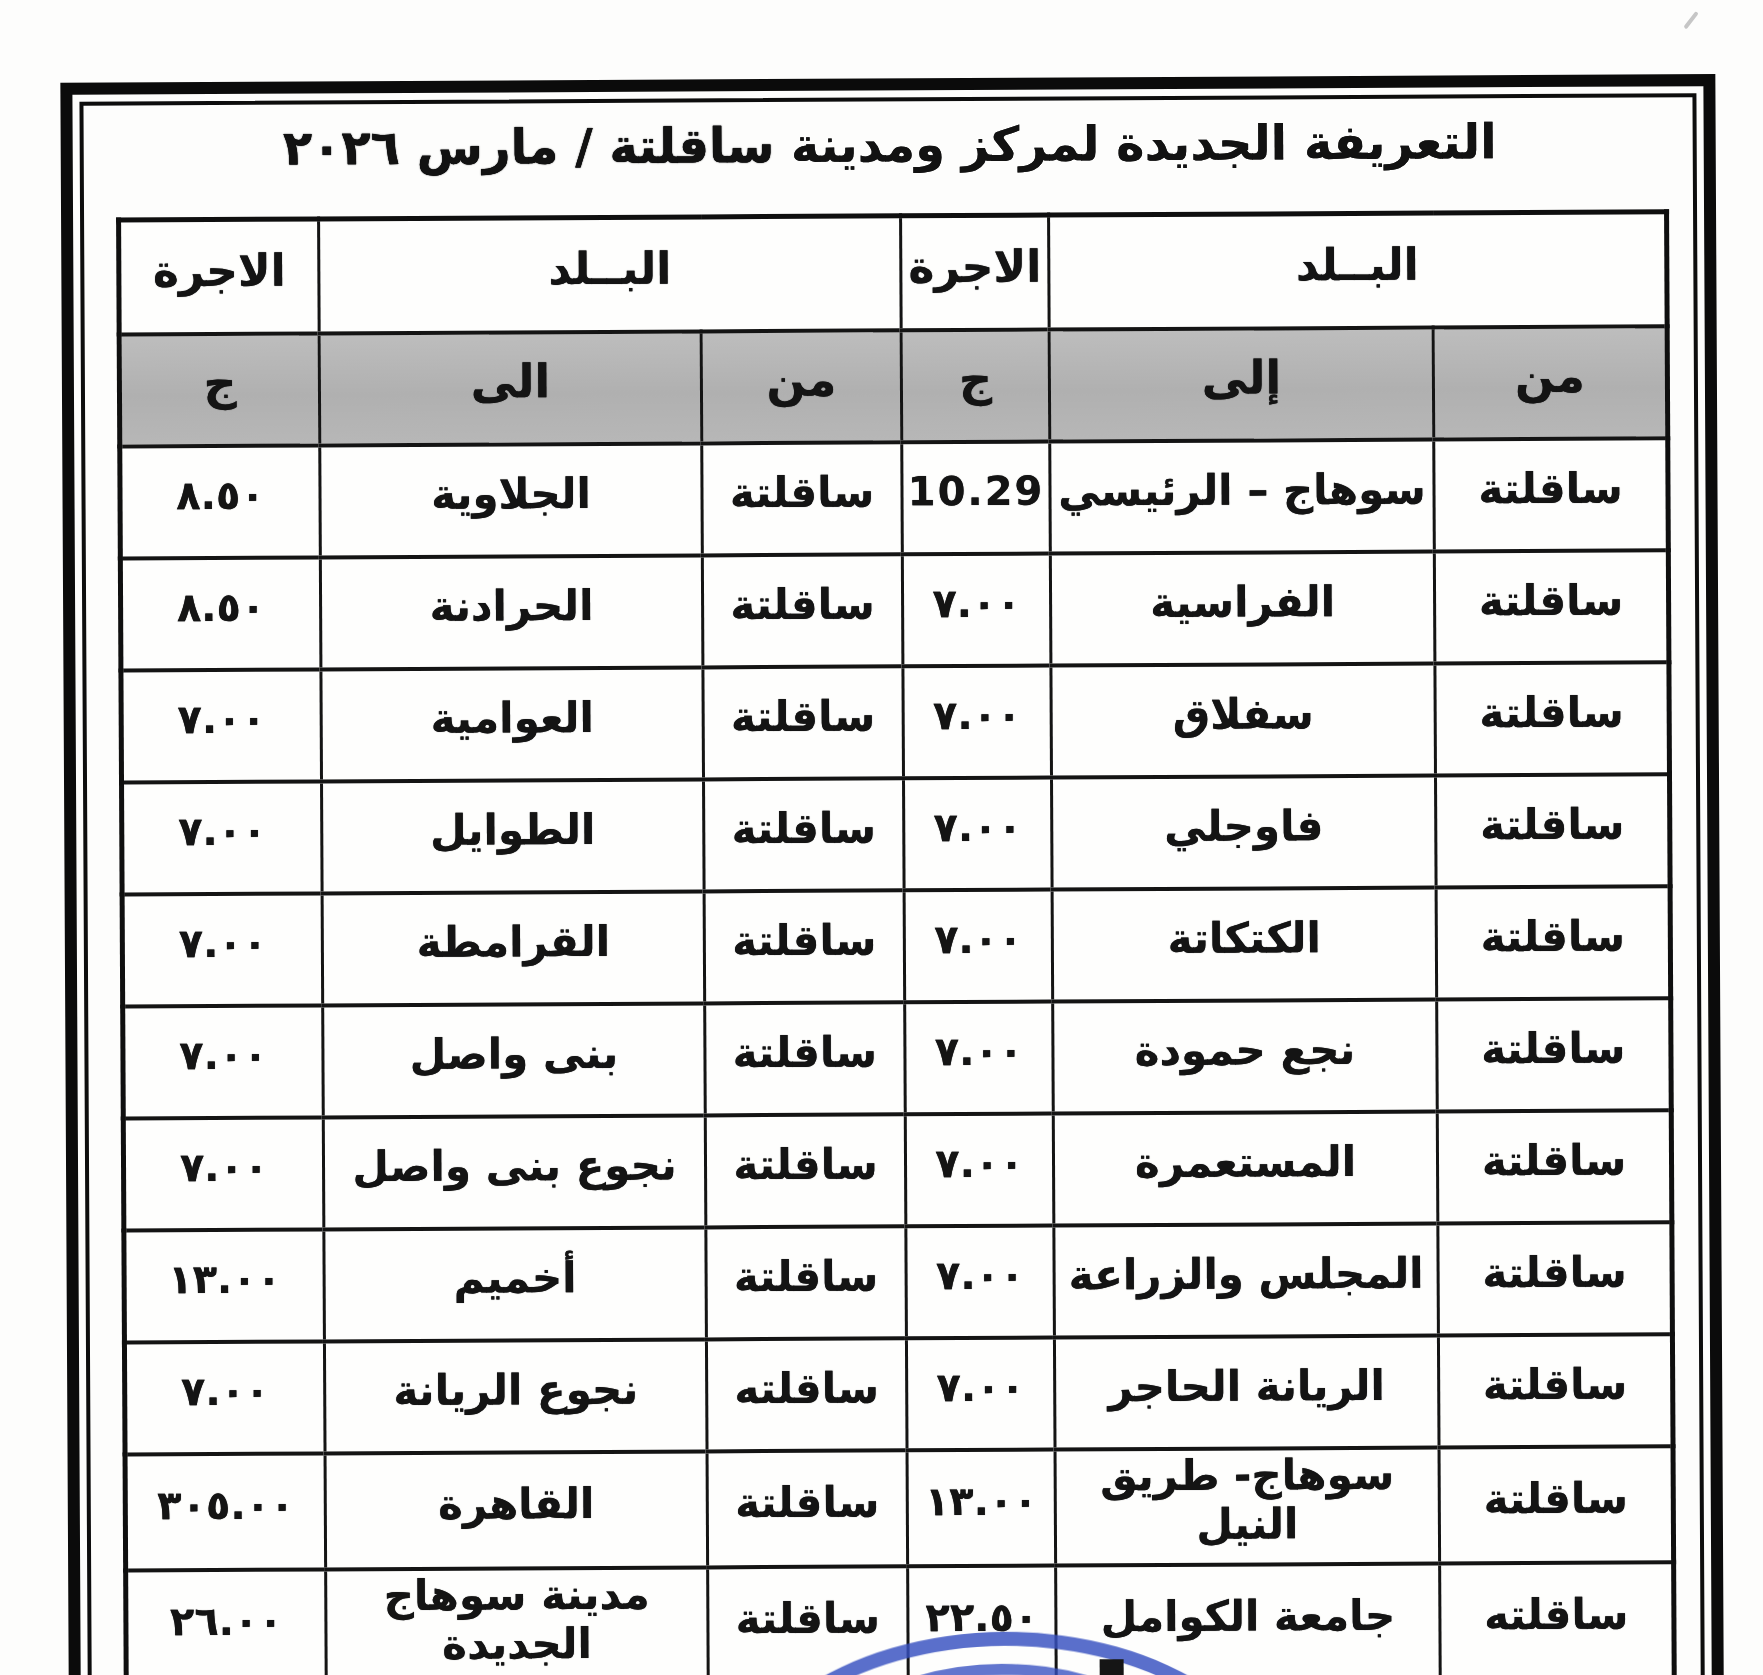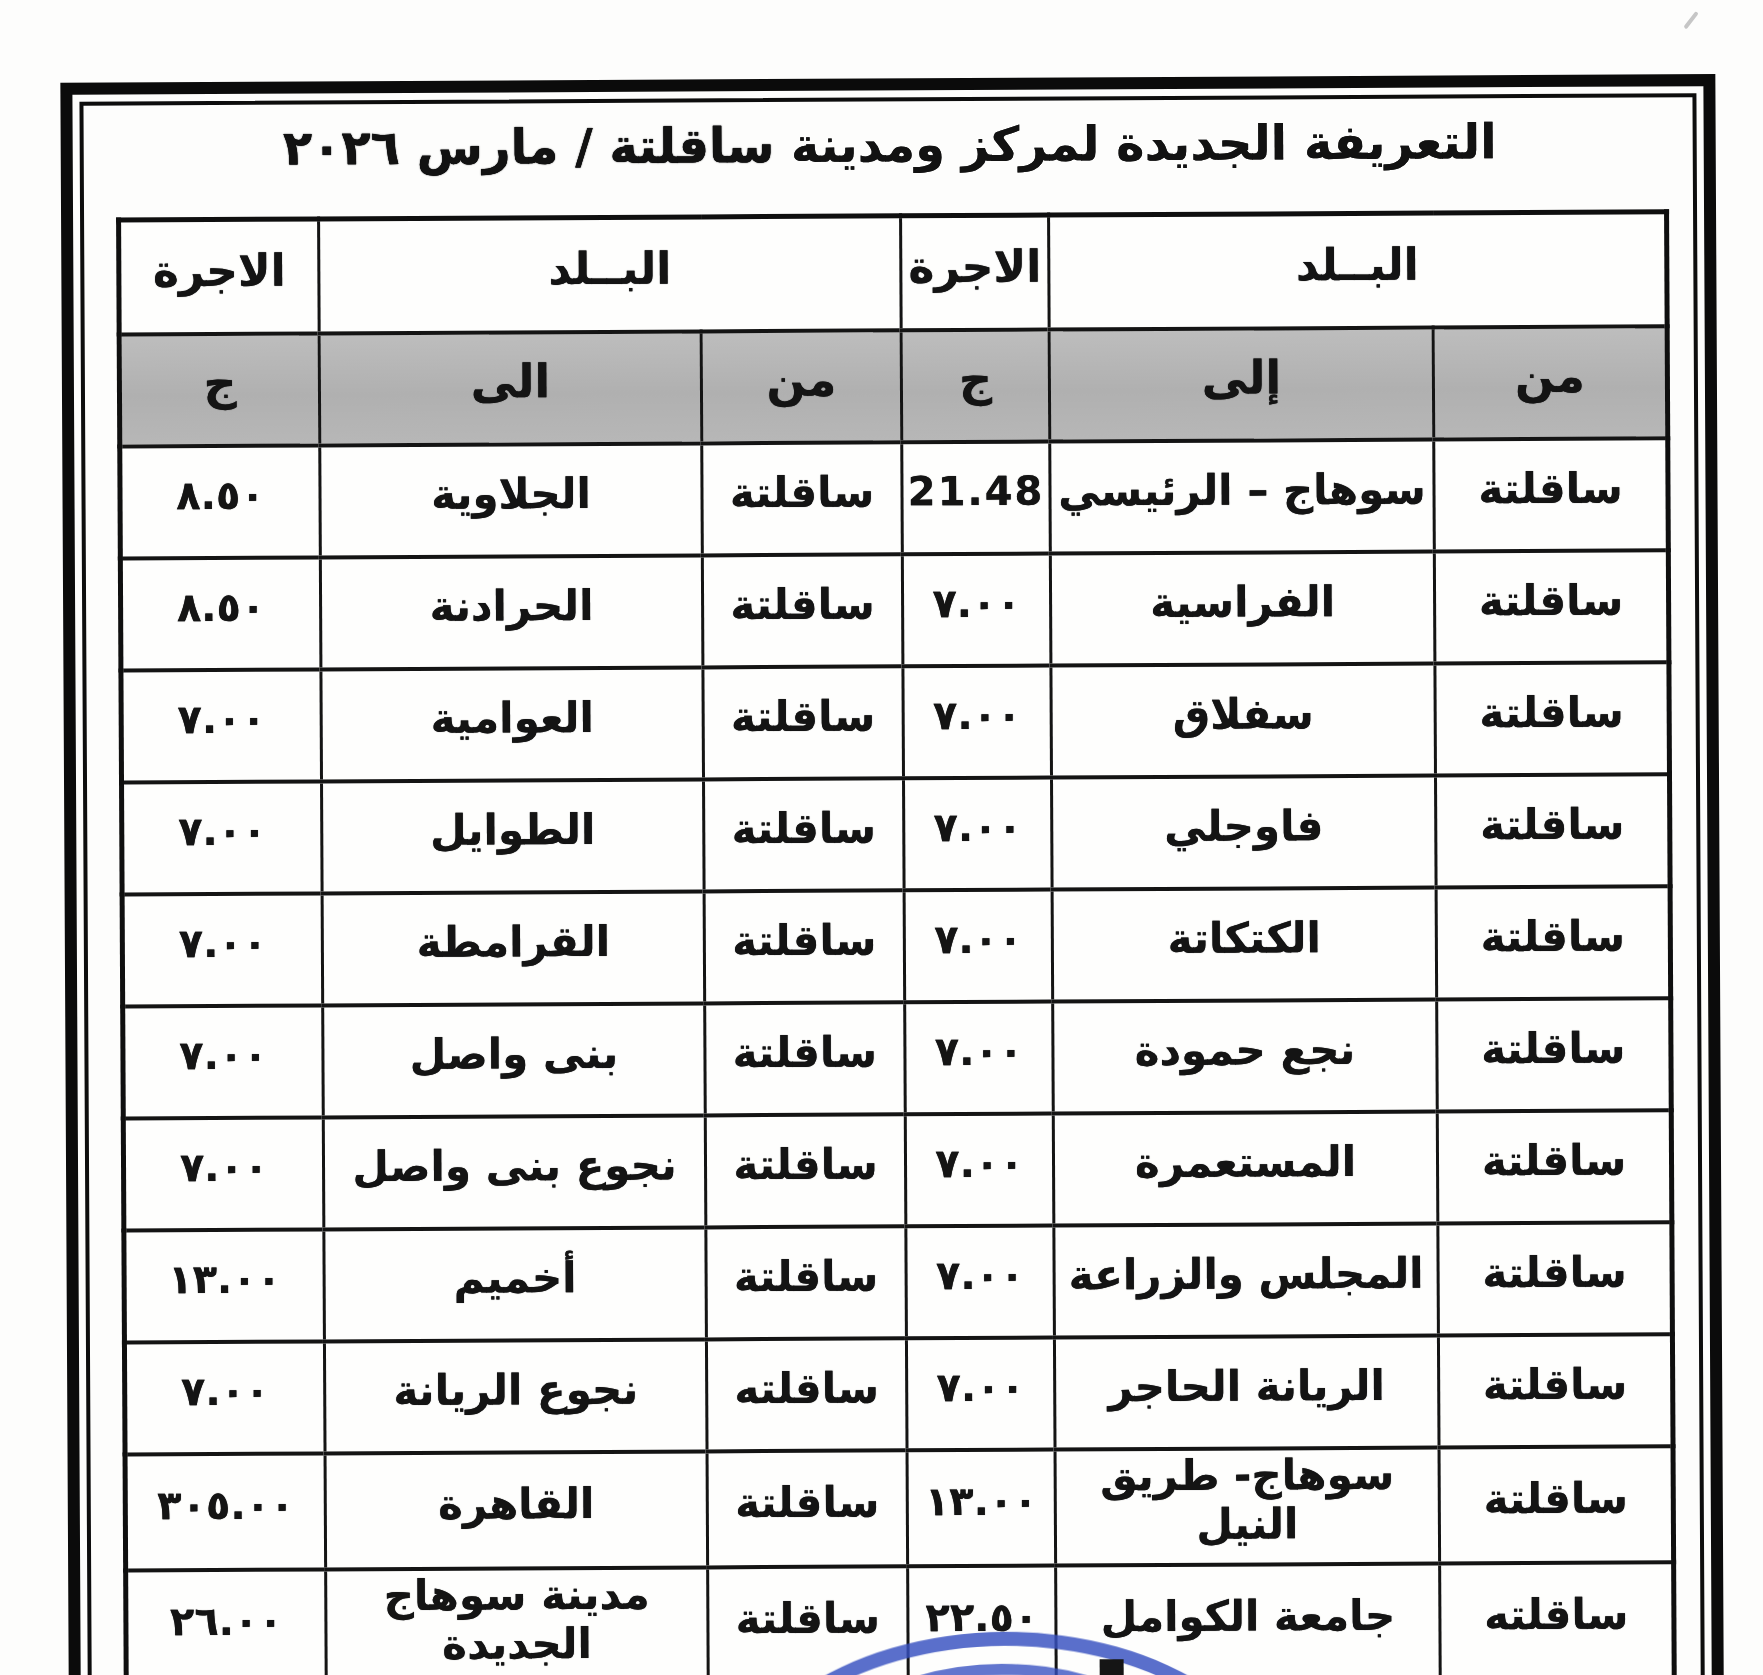--- a/index.html
+++ b/index.html
@@ -156,21 +156,21 @@
         <th>ج</th>
         <th>من</th>
         <th>الى</th>
         <th>ج</th>
       </tr>
     </thead>
     <tbody>
         <tr>
           <td class="name-cell">ساقلتة</td>
           <td class="name-cell">سوهاج – الرئيسي</td>
-          <td class="fare-cell">21.48</td>
+          <td class="fare-cell">10.29</td>
           <td class="name-cell">ساقلتة</td>
           <td class="name-cell">الجلاوية</td>
           <td class="fare-cell">٨.٥٠</td>
         </tr>
         <tr>
           <td class="name-cell">ساقلتة</td>
           <td class="name-cell">الفراسية</td>
           <td class="fare-cell">٧.٠٠</td>
           <td class="name-cell">ساقلتة</td>
           <td class="name-cell">الحرادنة</td>

